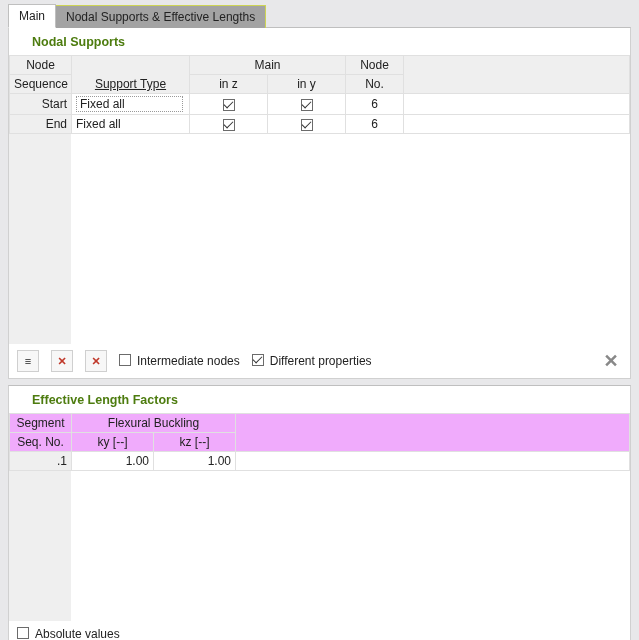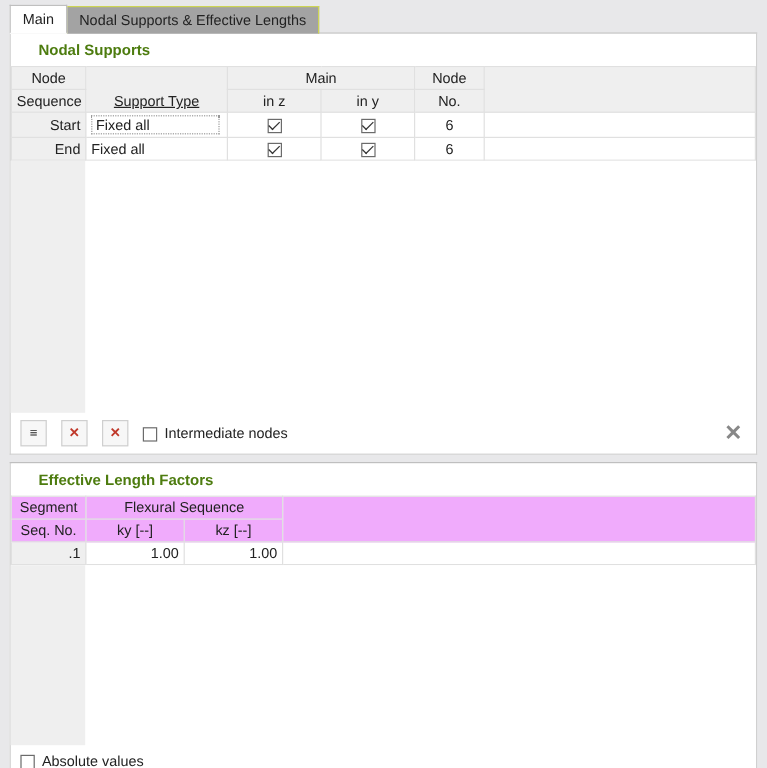--- a/index.html
+++ b/index.html
@@ -138,21 +138,21 @@
   }
   .icon-glyph { font-size: 11px; line-height: 1; }
   .red-x { color: #c0392b; font-weight: bold; }
   .close-x {
     width: 22px; height: 22px;
     display: inline-flex; align-items: center; justify-content: center;
     color: #888; font-size: 18px; cursor: pointer; font-weight: bold;
   }
 
   .opt {
-    display: inline-flex; align-items: flex-end; gap: 6px;
+    display: inline-flex; align-items: flex-start; gap: 6px;
     cursor: pointer;
   }
 
   
   .el-grid {
     width: 100%;
     border-collapse: collapse;
     table-layout: fixed;
   }
   .el-grid th, .el-grid td {
@@ -254,20 +254,24 @@
       </span>
       <span class="icon-btn">
         <span class="icon-glyph red-x">✕</span>
       </span>
 
       <label class="opt">
         <span class="chk"></span>
         <span>Intermediate nodes</span>
       </label>
 
+      <label class="opt">
+        <span class="chk checked"></span>
+        <span>Different properties</span>
+      </label>
 
       <span class="spacer"></span>
       <span class="close-x">
         <span>✕</span>
       </span>
     </div>
   </div>
 
   <div class="panel">
     <div class="section-title">Effective Length Factors</div>
@@ -275,21 +279,21 @@
     <table class="el-grid">
       <colgroup>
         <col class="ecol-seg">
           <col class="ecol-ky">
           <col class="ecol-kz">
           <col class="ecol-rest">
       </colgroup>
       <thead>
         <tr>
           <th>Segment</th>
-          <th colspan="2">Flexural Sequence</th>
+          <th colspan="2">Flexural Buckling</th>
           <th rowspan="2"></th>
         </tr>
         <tr>
           <th>Seq. No.</th>
           <th>ky [--]</th>
           <th>kz [--]</th>
         </tr>
       </thead>
       <tbody>
         <tr>

